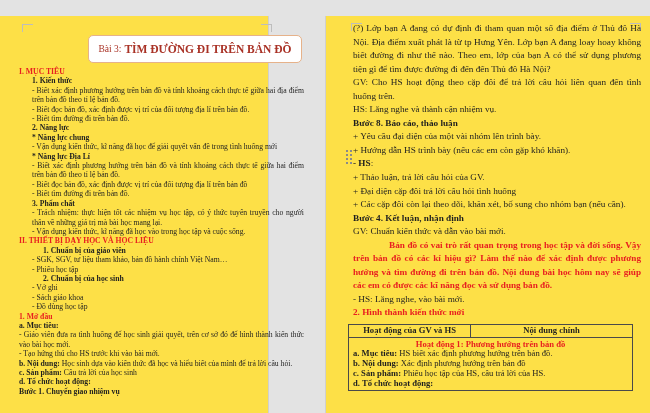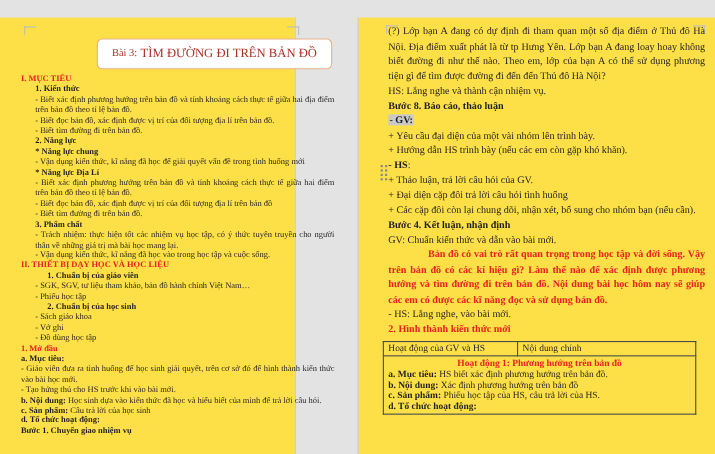--- a/index.html
+++ b/index.html
@@ -17,21 +17,21 @@
   .page-right { left:325px; width:325px; border-left:1px solid #cfcfcf; }
 
   
   .title-box {
     position:absolute; left:88px; top:19px; width:214px; height:28px;
     border:1px solid #e6b28a; border-radius:5px; background:#fff;
     display:flex; align-items:center; justify-content:center;
     white-space:nowrap; color:#a93226;
   }
   .title-prefix { font-size:9.5px; margin-right:3px; }
-  .title-main   { font-size:11.5px; font-weight:normal; }
+  .title-main   { font-size:11.5px; font-weight:bold; }
 
   
   .content-left {
     position:absolute; left:19px; top:51px; width:285px;
     font-size:7.7px; line-height:9.4px;
   }
   
   .content-right {
     position:absolute; left:27px; top:6px; width:288px;
     font-size:9.2px; line-height:13.55px;
@@ -51,21 +51,21 @@
 
   
   .activity-table {
     border-collapse:collapse; width:285px; margin:4px 0 0 -5px;
     table-layout:fixed;
   }
   .activity-table td {
     border:1px solid #4a4a4a; vertical-align:top;
     font-size:8.6px; line-height:9.8px; padding:1px 4px;
   }
-  .th-cell { font-weight:normal; padding:2px 2px;margin-left:19px; }
+  .th-cell { font-weight:bold; text-align:center; padding:2px 2px;margin-left:19px; }
   .col-gv { width:43%; } .col-nd { width:57%; }
   .t-title { color:#e82020; font-weight:bold; text-align:center; line-height:10.5px; }
 
   
   .crop { position:absolute; width:11px; height:8px; }
   .crop.tl { border-top:1px solid #bdbdbd; border-left:1px solid #bdbdbd; }
   .crop.tr { border-top:1px solid #bdbdbd; border-right:1px solid #bdbdbd; }
   .crop.bl { border-bottom:1px solid #bdbdbd; border-left:1px solid #bdbdbd; }
   .crop.br { border-bottom:1px solid #bdbdbd; border-right:1px solid #bdbdbd; }
 
@@ -107,22 +107,22 @@
       <div class="para ind1"><span class="run-n">- Biết đọc bản đồ, xác định được vị trí của đối tượng địa lí trên bản đồ</span></div>
       <div class="para ind1"><span class="run-n">- Biết tìm đường đi trên bản đồ.</span></div>
       <div class="para ind1"><span class="run-b">3. Phẩm chất</span></div>
       <div class="para ind1 just"><span class="run-n">- Trách nhiệm: thực hiện tốt các nhiệm vụ học tập, có ý thức tuyên truyền cho người thân về những giá trị mà bài học mang lại.</span></div>
       <div class="para ind1"><span class="run-n">- Vận dụng kiến thức, kĩ năng đã học vào trong học tập và cuộc sống.</span></div>
       <div class="para ind0"><span class="run-rb">II. THIẾT BỊ DẠY HỌC VÀ HỌC LIỆU</span></div>
       <div class="para ind2"><span class="run-b">1.  Chuẩn bị của giáo viên</span></div>
       <div class="para ind1"><span class="run-n">- SGK, SGV, tư liệu tham khảo, bản đồ hành chính Việt Nam…</span></div>
       <div class="para ind1"><span class="run-n">- Phiếu học tập</span></div>
       <div class="para ind2"><span class="run-b">2.  Chuẩn bị của học sinh</span></div>
+      <div class="para ind1"><span class="run-n">- Vở ghi</span></div>
       <div class="para ind1"><span class="run-n">- Sách giáo khoa</span></div>
-      <div class="para ind1"><span class="run-n">- Vở ghi</span></div>
       <div class="para ind1"><span class="run-n">- Đồ dùng học tập</span></div>
       <div class="para ind0"><span class="run-rb">1. Mở đầu</span></div>
       <div class="para ind0"><span class="run-b">a. Mục tiêu:</span></div>
       <div class="para ind0 just"><span class="run-n">- Giáo viên đưa ra tình huống để học sinh giải quyết, trên cơ sở đó để hình thành kiến thức vào bài học mới.</span></div>
       <div class="para ind0"><span class="run-n">- Tạo hứng thú cho HS trước khi vào bài mới.</span></div>
       <div class="para ind0 just"><span class="run-b">b. Nội dung: </span><span class="run-n">Học sinh dựa vào kiến thức đã học và hiểu biết của mình để trả lời câu hỏi.</span></div>
       <div class="para ind0"><span class="run-b">c. Sản phẩm: </span><span class="run-n">Câu trả lời của học sinh</span></div>
       <div class="para ind0"><span class="run-b">d. Tổ chức hoạt động:</span></div>
       <div class="para ind0"><span class="run-b">Bước 1. Chuyển giao nhiệm vụ</span></div>
     </div>
@@ -134,29 +134,29 @@
   <div class="crop bl" style="left:25px; top:403px;"></div>
   <div class="crop br" style="left:283px; top:403px;"></div>
 
   <div class="drag-handle">
       <i></i>
     </div>
 
   <div class="content-right">
     <div>
         <div class="para just"><span class="run-n">(?) Lớp bạn A đang có dự định đi tham quan một số địa điểm ở Thủ đô Hà Nội. Địa điểm xuất phát là từ tp Hưng Yên. Lớp bạn A đang loay hoay không biết đường đi như thế nào. Theo em, lớp của bạn A có thể sử dụng phương tiện gì để tìm được đường đi đến đến Thủ đô Hà Nội?</span></div>
+        <div class="para just"><span class="run-n">GV: Cho HS hoạt động theo cặp đôi để trả lời câu hỏi liên quan đến tình huống trên.</span></div>
         <div class="para "><span class="run-n">HS: Lắng nghe và thành cận nhiệm vụ.</span></div>
         <div class="para "><span class="run-b">Bước 8. Báo cáo, thảo luận</span></div>
-        <div class="para "><span class="run-bh">- GV:</span></div>
         <div class="para "><span class="run-n">+ Yêu cầu đại diện của một vài nhóm lên trình bày.</span></div>
         <div class="para "><span class="run-n">+ Hướng dẫn HS trình bày (nếu các em còn gặp khó khăn).</span></div>
         <div class="para "><span class="run-b">- HS</span><span class="run-n">:</span></div>
         <div class="para "><span class="run-n">+ Thảo luận, trả lời câu hỏi của GV.</span></div>
         <div class="para "><span class="run-n">+ Đại diện cặp đôi trả lời câu hỏi tình huống</span></div>
-        <div class="para "><span class="run-n">+ Các cặp đôi còn lại chung dõi, nhận xét, bổ sung cho nhóm bạn (nếu cần).</span></div>
+        <div class="para "><span class="run-n">+ Các cặp đôi còn lại theo dõi, khăn xét, bổ sung cho nhóm bạn (nếu cần).</span></div>
         <div class="para "><span class="run-b">Bước 4. Kết luận, nhận định</span></div>
         <div class="para "><span class="run-n">GV: Chuẩn kiến thức và dẫn vào bài mới.</span></div>
         <div class="para just redp"><span class="run-rb">Bản đồ có vai trò rất quan trọng trong học tập và đời sống. Vậy trên bản đồ có các kí hiệu gì? Làm thế nào để xác định được phương hướng và tìm đường đi trên bản đồ. Nội dung bài học hôm nay sẽ giúp các em có được các kĩ năng đọc và sử dụng bản đồ.</span></div>
         <div class="para "><span class="run-n">- HS: Lắng nghe, vào bài mới.</span></div>
         <div class="para "><span class="run-rb">2. Hình thành kiến thức mới</span></div>
       </div>
 
     <table class="activity-table">
       <tbody>
           <tr>

